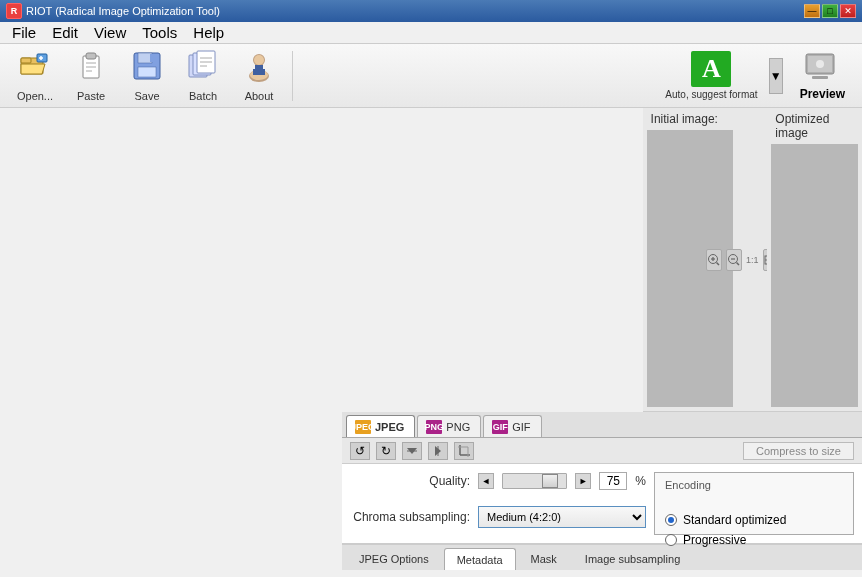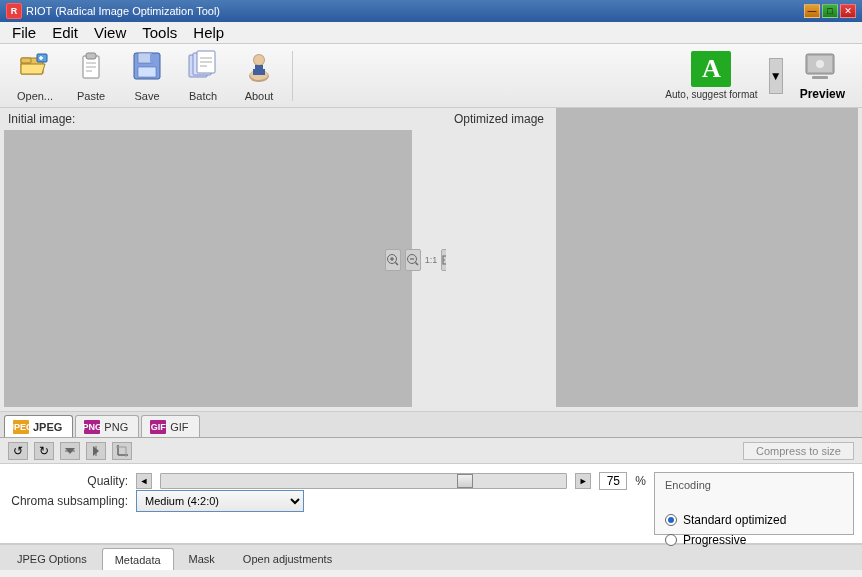--- a/index.html
+++ b/index.html
@@ -156,40 +156,41 @@
       border-radius: 2px;
       margin-left: 8px;
       font-weight: bold;
     }
 
     
     #main-content {
       display: flex;
       flex-direction: column;
       height: calc(577px - 22px - 22px - 64px);
+      align-items: flex-end;
     }
 
     
     #image-panels {
       display: flex;
       flex: 1;
       background: #e8e8e8;
       border-bottom: 1px solid #ccc;
       position: relative;
     }
     #initial-panel {
       flex: 1;
       display: flex;
       flex-direction: column;
       background: #e8e8e8;
     }
     #optimized-panel {
       flex: 1;
       display: flex;
-      flex-direction: row;
+      flex-direction: column;
       background: #e8e8e8;
     }
     .panel-header {
       padding: 4px 8px;
       font-size: 12px;
       font-weight: normal;
       color: #333;
       background: #e8e8e8;
     }
     .panel-canvas {
@@ -279,21 +280,21 @@
       background: white;
       border-bottom: 1px solid #ccc;
       height: 80px;
       padding: 8px;
       gap: 8px;
     }
     #jpeg-options-left {
       flex: 1;
       display: flex;
       flex-direction: column;
-      gap: 0;
+      gap: 16px;
     }
     .option-row {
       display: flex;
       align-items: center;
       gap: 8px;
     }
     .option-label {
       width: 120px;
       text-align: right;
       font-size: 12px;
@@ -706,16 +707,16 @@
           <div class="radio-btn"></div>
           <span>Progressive</span>
         </div>
       </div>
     </div>
 
     <div id="bottom-tabs">
       <div class="bottom-tab">JPEG Options</div>
       <div class="bottom-tab active">Metadata</div>
       <div class="bottom-tab">Mask</div>
-      <div class="bottom-tab">Open adjustments</div>
+      <div class="bottom-tab">Image subsampling</div>
     </div>
   </div>
 </div>
 
 </body></html>

